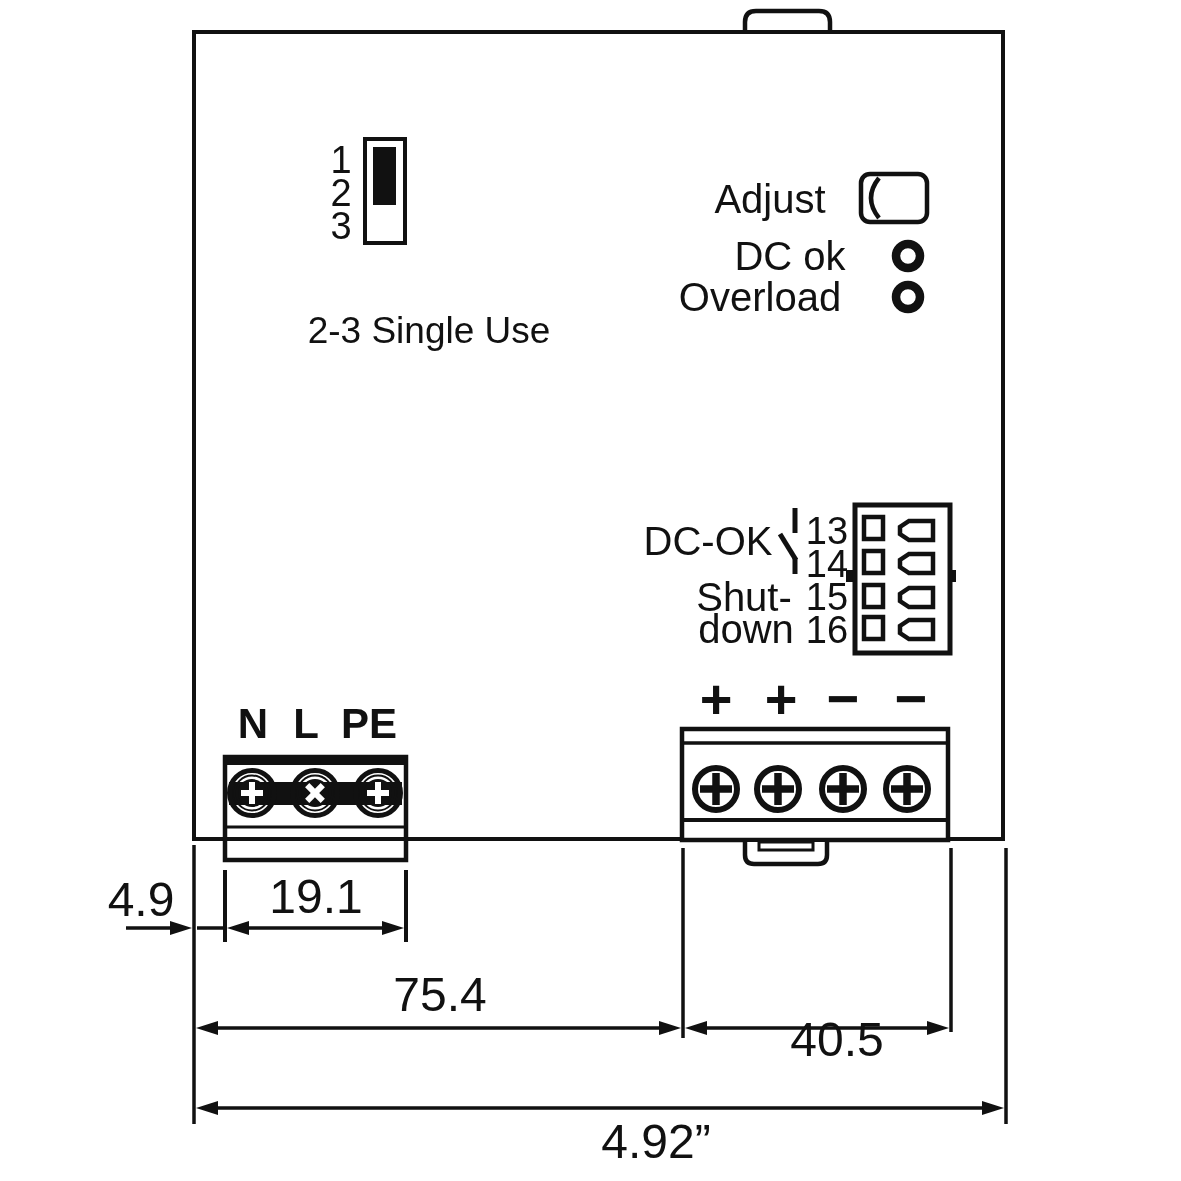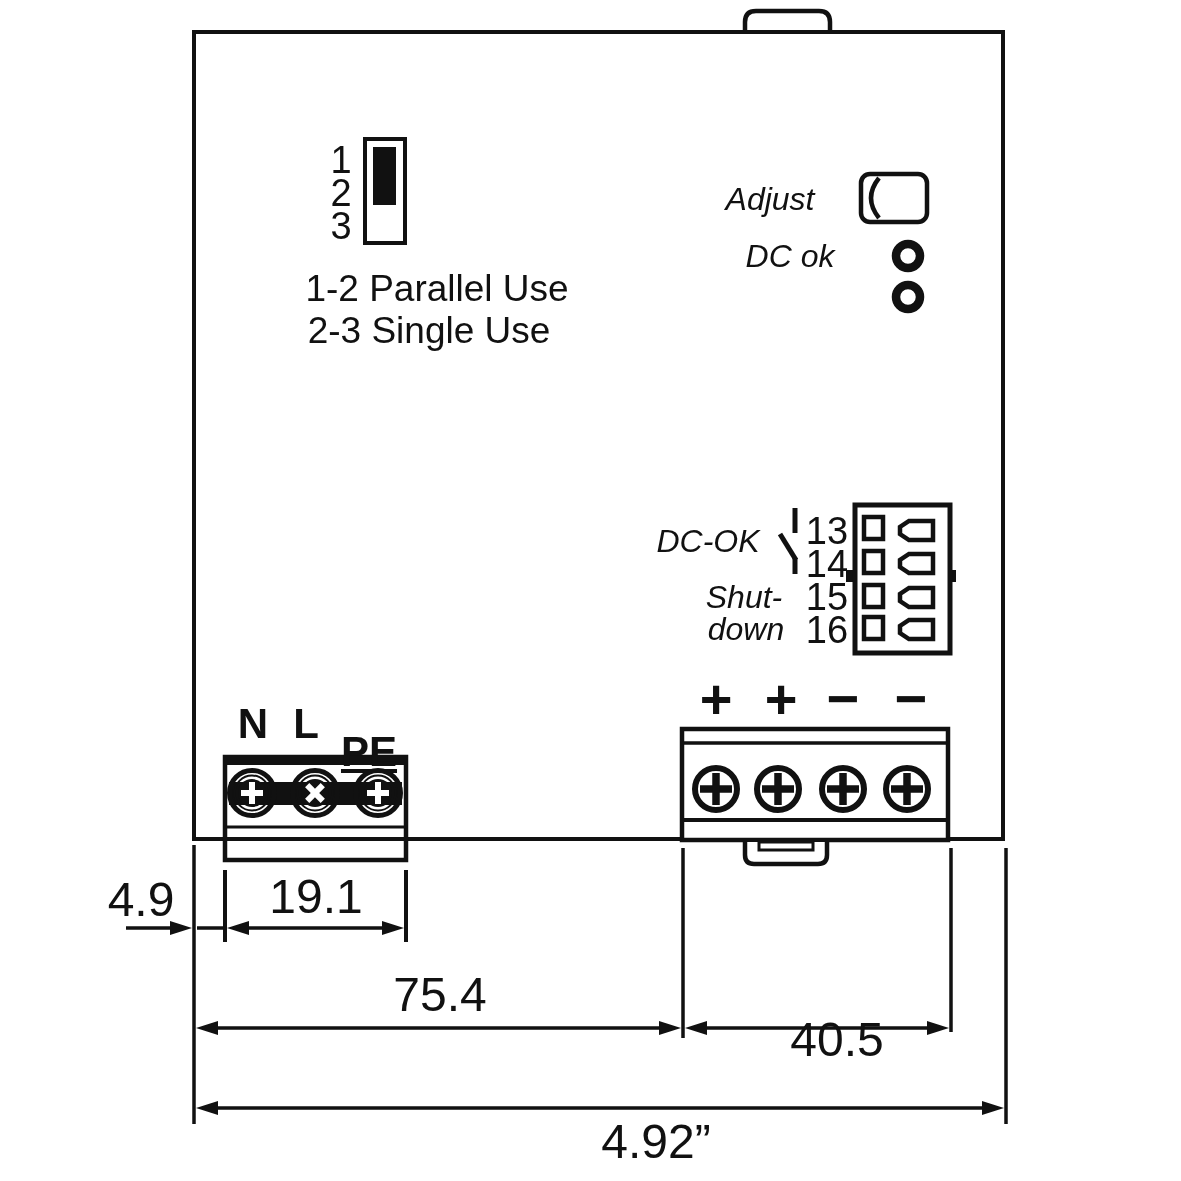--- a/index.html
+++ b/index.html
@@ -5,21 +5,21 @@
   html,body{margin:0;padding:0;background:#fff;}
   .stage{
     position:relative;width:1181px;height:1181px;background:#ffffff;
     font-family:"Liberation Sans","DejaVu Sans",sans-serif;color:#111;
     overflow:hidden;
   }
   .art{position:absolute;left:0;top:0;}
   .lbl{position:absolute;transform:translate(-50%,-50%);white-space:nowrap;line-height:1;}
   .s37{font-size:37px;}
   .s38{font-size:38px;}
-  .s40{font-size:32px;font-style:italic;}
+  .s40{font-size:40px;}
   .s42b{font-size:42px;font-weight:bold;}
   .s48{font-size:48px;}
   .s56b{font-size:56px;font-weight:bold;}
 </style>
 </head>
 <body>
 
 <div class="stage">
 
   <svg class="art" width="1181" height="1181" viewBox="0 0 1181 1181" fill="none" stroke="#111" stroke-width="4">
@@ -149,37 +149,37 @@
 
       <line x1="210" y1="1108" x2="990" y2="1108"></line>
       <polygon points="196,1108 218,1101 218,1115" fill="#111" stroke="none"></polygon>
       <polygon points="1004,1108 982,1101 982,1115" fill="#111" stroke="none"></polygon>
     </g>
   </svg>
 
   <div class="lbl s38" style="left:341px;top:160px;">1</div>
   <div class="lbl s38" style="left:341px;top:193px;">2</div>
   <div class="lbl s38" style="left:341px;top:226px;">3</div>
-  <div class="lbl s37" style="left:437px;top:288px;">1-2 Parallel Use</div>
   <div class="lbl s37" style="left:429px;top:330px;">2-3 Single Use</div>
 
   <div class="lbl s40" style="left:770px;top:199px;">Adjust</div>
   <div class="lbl s40" style="left:790px;top:256px;text-align:right;">DC ok</div>
+  <div class="lbl s40" style="left:760px;top:297px;">Overload</div>
 
   <div class="lbl s40" style="left:708px;top:541px;">DC-OK</div>
   <div class="lbl s40" style="left:744px;top:597px;">Shut-</div>
   <div class="lbl s40" style="left:746px;top:629px;text-align:center;">down</div>
   <div class="lbl s38" style="left:827px;top:531px;text-align:center;">13</div>
   <div class="lbl s38" style="left:827px;top:564px;">14</div>
   <div class="lbl s38" style="left:827px;top:597px;">15</div>
   <div class="lbl s38" style="left:827px;top:630px;text-align:center;">16</div>
 
   <div class="lbl s42b" style="left:253px;top:724px;">N</div>
   <div class="lbl s42b" style="left:306px;top:724px;">L</div>
-  <div class="lbl s42b" style="left:369px;top:752px;text-decoration:underline;">PE</div>
+  <div class="lbl s42b" style="left:369px;top:724px;">PE</div>
 
   <div class="lbl s56b" style="left:716px;top:699px;">+</div>
   <div class="lbl s56b" style="left:781px;top:699px;">+</div>
   <div class="lbl s56b" style="left:843px;top:699px;">−</div>
   <div class="lbl s56b" style="left:911px;top:699px;">−</div>
 
   <div class="lbl s48" style="left:141px;top:900px;">4.9</div>
   <div class="lbl s48" style="left:316px;top:897px;">19.1</div>
   <div class="lbl s48" style="left:440px;top:995px;">75.4</div>
   <div class="lbl s48" style="left:837px;top:996px;margin-top:44px;">40.5</div>

